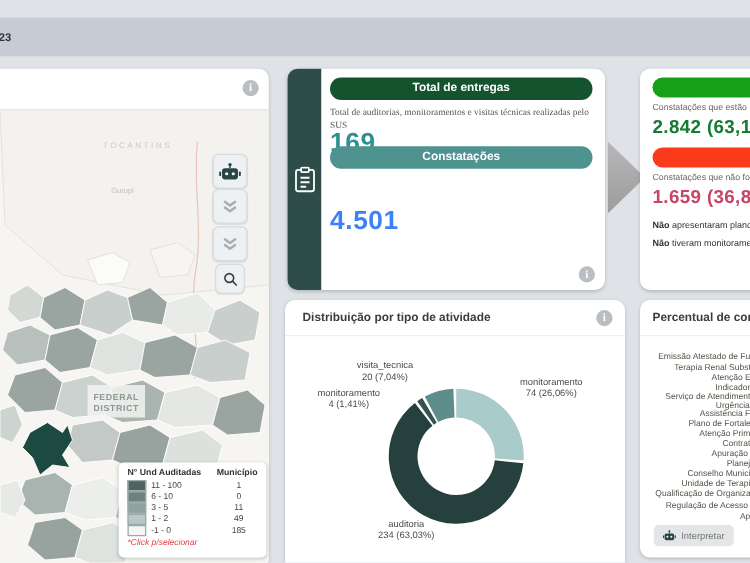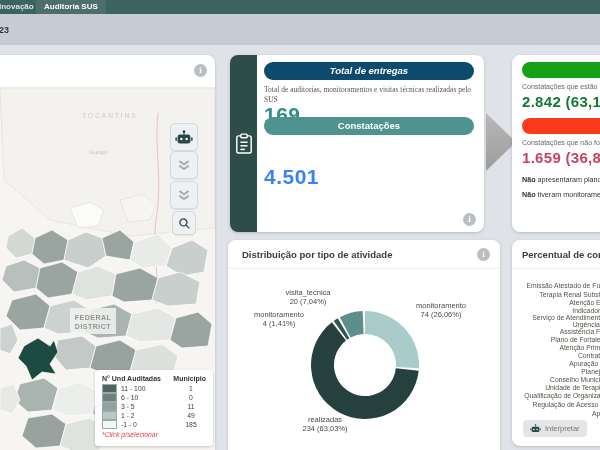--- a/index.html
+++ b/index.html
@@ -73,24 +73,20 @@
   #percent-labels{position:absolute;left:0;top:0;width:100%;height:100%;}
   .axis-label{position:absolute;right:36px;font-size:6.8px;color:#55524a;white-space:nowrap;}
 
   svg{display:block;}
 </style>
 </head>
 <body>
 
 <div id="app">
 
-  <div class="topbar">
-    <div class="tab" style="left:-9px">Inovação</div>
-    <div class="tab active" style="left:36px">Auditoria SUS</div>
-  </div>
 
   <div class="filterbar">
     <div class="filter-year">2023</div>
   </div>
 
   <div class="card" id="map-card">
     <div class="map-header">
       <span class="info-icon" style="right:8px;top:9px"></span>
     </div>
     <div id="map-area">
@@ -207,21 +203,21 @@
     <div class="kpi-strip">
       <svg width="18" height="22" viewBox="0 0 20 24" fill="none" stroke="#fff" stroke-width="1.6">
         <rect x="2" y="3" width="16" height="19" rx="2"></rect>
         <rect x="6.5" y="1" width="7" height="4" rx="1" fill="#2e4d49"></rect>
         <line x1="6" y1="10" x2="14" y2="10"></line>
           <line x1="6" y1="14" x2="14" y2="14"></line>
           <line x1="6" y1="18" x2="11" y2="18"></line>
       </svg>
     </div>
     <div class="kpi-body">
-      <div class="kpi-pill" style="top: 7px; background: #0c4a6e; font-style: italic;">Total de entregas</div>
+      <div class="kpi-pill" style="top: 7px; background: #14532d;">Total de entregas</div>
       <div class="kpi-desc" style="top:30px">Total de auditorias, monitoramentos e visitas técnicas realizadas pelo SUS</div>
       <div class="kpi-value" style="top: 48px; color: rgb(46, 145, 143);">169</div>
       <div class="kpi-pill" style="top: 62px; background: rgb(79, 147, 145);">Constatações</div>
       <div class="kpi-value" style="top: 110px; color: #3b82f6;">4.501</div>
     </div>
     <span class="info-icon" style="right:8px;bottom:6px"></span>
   </div>
 
   <div id="flow-arrow"></div>
 
@@ -247,21 +243,21 @@
           <path d="M105.77653086560693,80.94214059655641 A54,54 0 0 1 109.7793068871929,78.36274164942394 L121.37330580561074,98.22675909503967 A31,31 0 0 0 119.07541586729286,99.70752515728238 Z" fill="#35544f"></path>
           <path d="M111.83950359307558,77.21978002816289 A54,54 0 0 1 134.6445530822719,71.05139603457968 L135.64779899167462,94.0295051309624 A31,31 0 0 0 122.55601132195079,97.57061446061202 Z" fill="#5e8e8b"></path>
         </g>
     </svg>
     <div id="donut-labels">
         <div class="slice-label" style="left: 213px; top: 70px;">
           <div>monitoramento</div>
           <div>74 (26,06%)</div>
         </div>
         <div class="slice-label" style="left: 97px; top: 184px;">
-          <div>realizadas</div>
+          <div>auditoria</div>
           <div>234 (63,03%)</div>
         </div>
         <div class="slice-label" style="left: 51px; top: 79px;">
           <div>monitoramento</div>
           <div>4 (1,41%)</div>
         </div>
         <div class="slice-label" style="left: 80px; top: 57px;">
           <div>visita_tecnica</div>
           <div>20 (7,04%)</div>
         </div>

